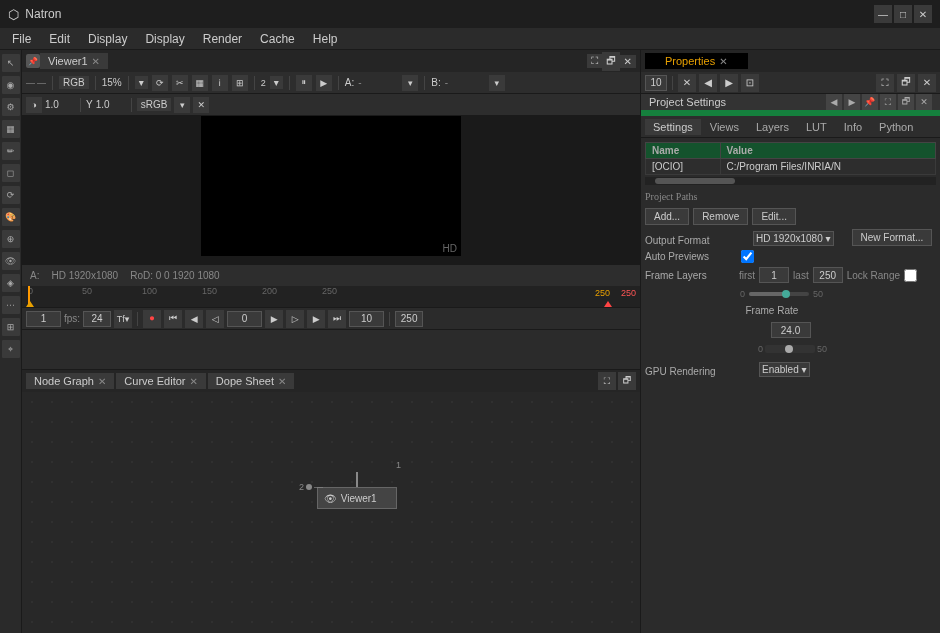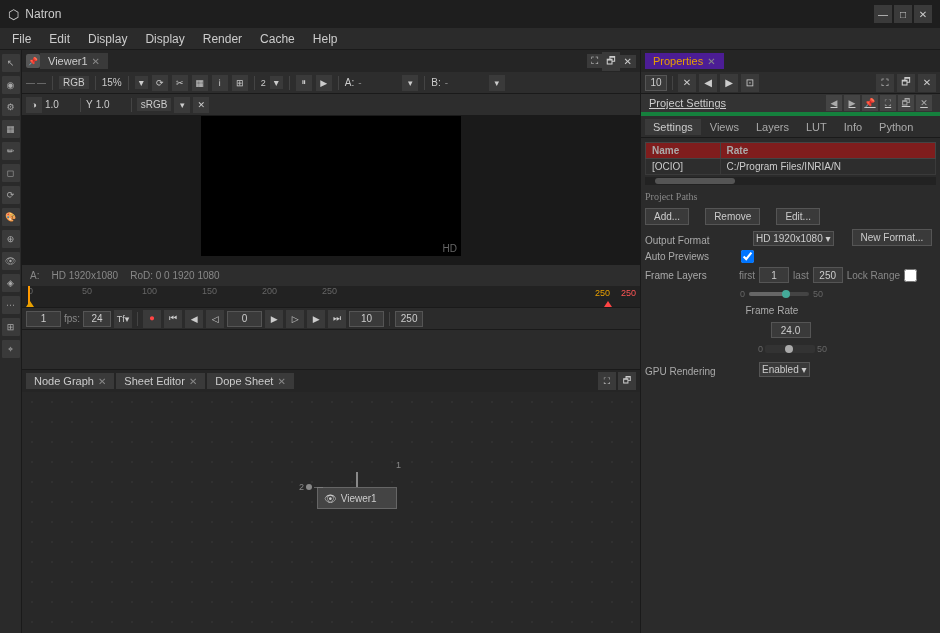--- a/index.html
+++ b/index.html
@@ -330,22 +330,22 @@
       background: #252525;
       display: flex;
       align-items: center;
       padding: 0 4px;
       gap: 2px;
     }
     .prop-tab {
       display: flex;
       align-items: center;
       gap: 4px;
-      padding: 2px 8px;
-      background: #4c1d95;
+      padding: 2px 20px;
+      background: #000000;
       color: #e8a000;
       font-size: 11px;
       cursor: pointer;
     }
     .prop-tab .close-x { color: #888; font-size: 10px; }
 
     #properties-toolbar {
       height: 22px;
       background: #2d2d2d;
       display: flex;
@@ -379,23 +379,22 @@
       flex-direction: column;
     }
     #project-settings-title {
       height: 22px;
       background: #333;
       display: flex;
       align-items: center;
       padding: 0 8px;
       font-size: 11px;
       color: #ccc;
-      border-bottom: 4px solid #15803d;
+      border-bottom: 6px solid #15803d;
       justify-content: space-between;
-      text-decoration: underline;
     }
     #project-settings-title-btns {
       display: flex; gap: 2px;
     }
     .ps-title-btn {
       width: 16px; height: 16px;
       background: #444;
       border: none;
       color: #aaa;
       font-size: 9px;
@@ -425,21 +424,21 @@
       padding: 4px;
     }
 
     
     #paths-table {
       width: 100%;
       border-collapse: collapse;
       font-size: 10px;
     }
     #paths-table th {
-      background: #7f1d1d;
+      background: #14532d;
       color: #aaa;
       padding: 2px 6px;
       text-align: left;
       border: 1px solid #444;
     }
     #paths-table td {
       background: #2d2d2d;
       color: #ccc;
       padding: 2px 6px;
       border: 1px solid #3a3a3a;
@@ -464,21 +463,21 @@
 
     .project-paths-label {
       font-size: 10px;
       color: #888;
       padding: 4px 0 2px 0;
       font-family: Liberation Serif, serif;
     }
 
     #table-actions {
       display: flex;
-      gap: 16px;
+      gap: 4px;
       margin: 4px 0;
     }
     .table-action-btn {
       padding: 2px 8px;
       background: #3a3a3a;
       border: 1px solid #555;
       color: #ccc;
       font-size: 10px;
       cursor: pointer;
     }
@@ -761,21 +760,21 @@
     </div>
 
     <div id="bottom-panels">
 
       <div id="bottom-tab-bar">
         <div class="bottom-tab">
           <span>Node Graph</span>
           <span class="close-x">✕</span>
         </div>
         <div class="bottom-tab">
-          <span>Sheet Editor</span>
+          <span>Curve Editor</span>
           <span class="close-x">✕</span>
         </div>
         <div class="bottom-tab">
           <span>Dope Sheet</span>
           <span class="close-x">✕</span>
         </div>
         <button class="play-btn" style="margin-left:auto;">⛶</button>
         <button class="play-btn">🗗</button>
       </div>
 
@@ -842,21 +841,21 @@
         <span class="settings-tab">Info</span>
         <span class="settings-tab">Python</span>
       </div>
 
       <div id="settings-content">
 
         <table id="paths-table">
           <thead>
             <tr>
               <th>Name</th>
-              <th>Rate</th>
+              <th>Value</th>
             </tr>
           </thead>
           <tbody>
             <tr>
               <td>[OCIO]</td>
               <td>C:/Program Files/INRIA/N</td>
             </tr>
           </tbody>
         </table>
 

